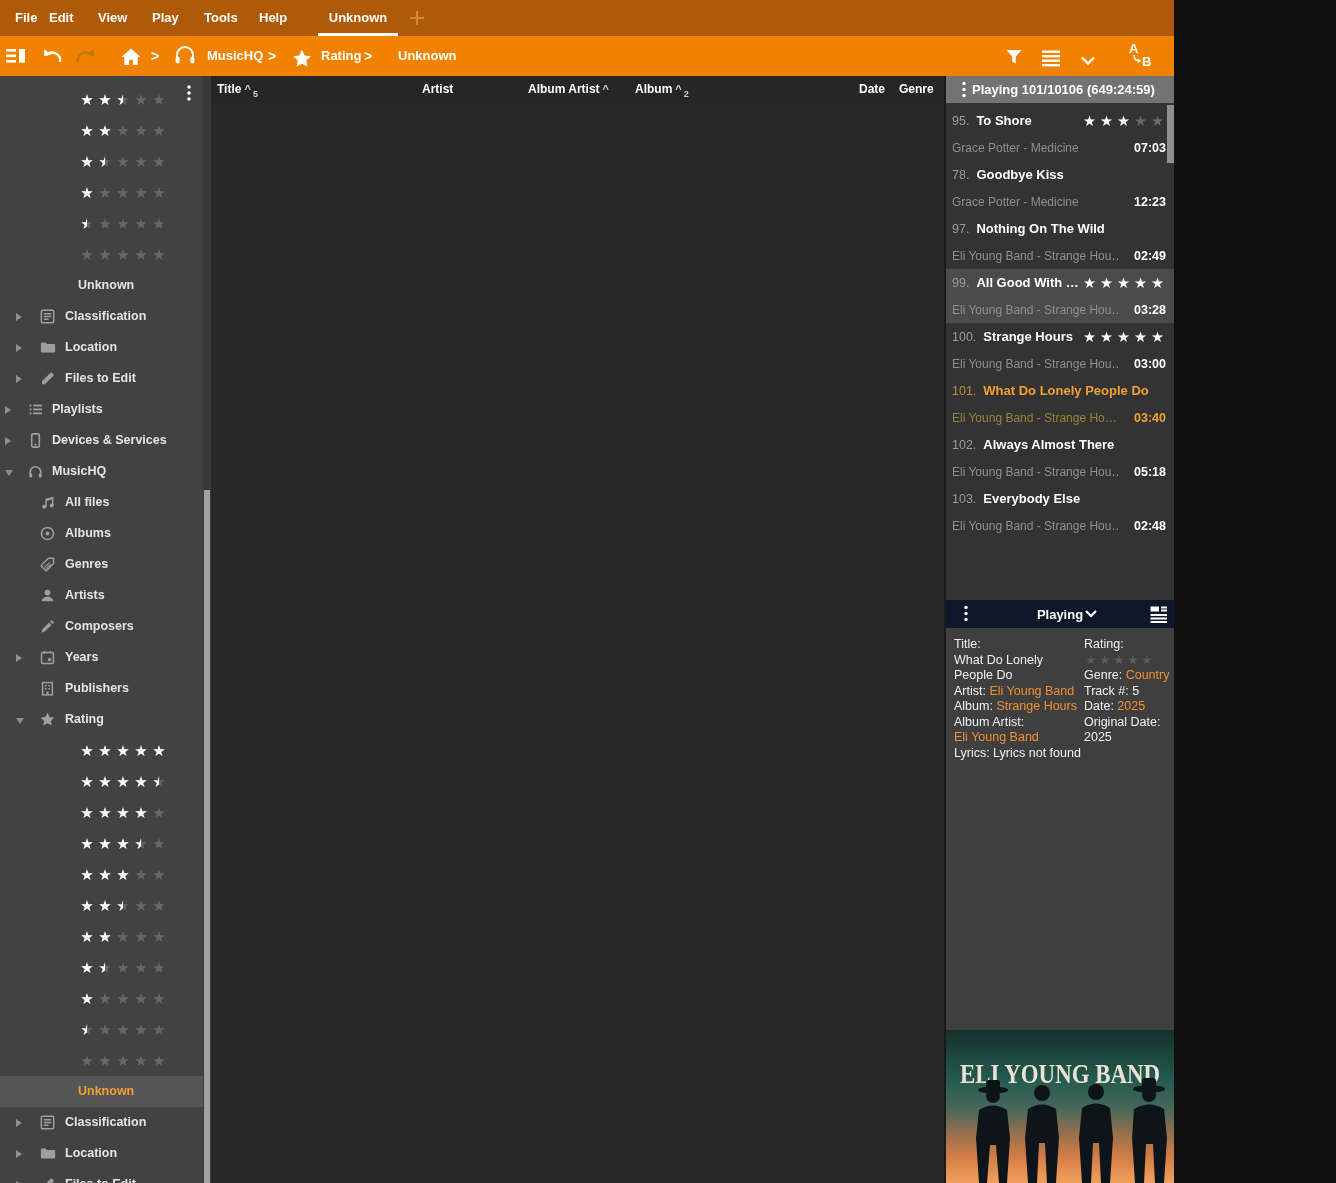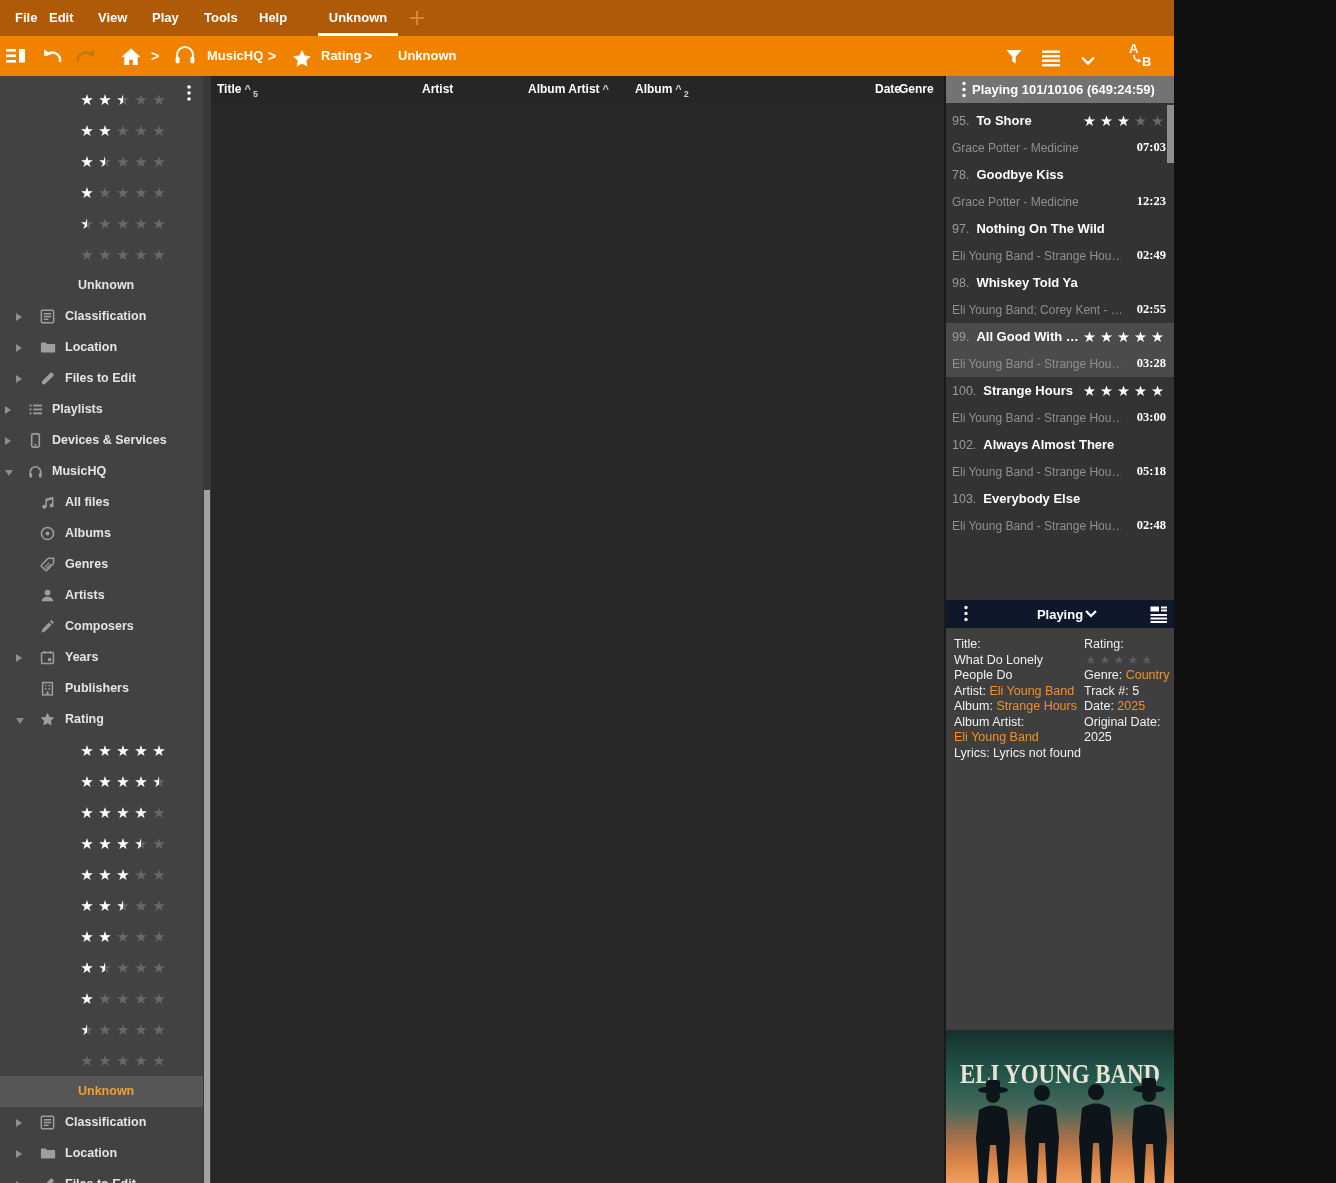--- a/index.html
+++ b/index.html
@@ -57,21 +57,21 @@
   .pl-list{position:relative;height:497px;flex:0 0 497px;background:#333;padding-top:4px;box-sizing:border-box;}
   .track{position:relative;height:54px;padding:0 8px 0 6px;box-sizing:border-box;}
   .track.sel{background:#4b4b4b;}
   .t1,.t2{display:flex;align-items:center;height:27px;}
   .num{color:#9a9a9a;font-size:12.5px;margin-right:7px;white-space:nowrap;}
   .ttl{color:#fff;font-size:13px;font-weight:700;white-space:nowrap;overflow:hidden;flex:0 1 auto;}
   .tstars{margin-left:auto;white-space:nowrap;}
   .tstars span{display:inline-block;width:17px;font-size:14.5px;text-align:center;}
   .tstars .f{color:#fff;}.tstars .e{color:#6a6a6a;}
   .tart{color:#8f8f8f;font-size:12px;white-space:nowrap;overflow:hidden;flex:1 1 auto;}
-  .ttime{color:#fff;font-size:12.5px;font-weight:700;margin-left:16px;font-family:Liberation Serif, serif;}
+  .ttime{color:#fff;font-size:12.5px;font-weight:700;margin-left:16px;}
   .track.playing .num{color:#c08b3a;}
   .track.playing .ttl{color:#f2a032;}
   .track.playing .tart{color:#9d8136;}
   .track.playing .ttime{color:#f2a032;}
   .pl-thumb{position:absolute;right:0;top:2px;width:7px;height:58px;background:#8f8f8f;}
   .pl-sub{position:relative;height:28px;flex:0 0 28px;background:#0f172a;display:flex;align-items:center;}
   .pl-sub-title{position:absolute;left:0;right:0;text-align:center;color:#fff;font-size:13px;font-weight:700;}
   .sub-chev{position:absolute;left:138px;top:9px;}
   .sub-dots{position:absolute;left:14px;top:4px;}
   .sub-layout{position:absolute;right:6px;top:5px;}
@@ -484,21 +484,21 @@
         <div class="side-thumb"></div>
       </div>
     </div>
 
     <div class="main">
       <div class="cols" id="cols">
           <span class="col" style="left: 6px;"><span>Title</span><span class="caret">^</span><span class="ord">5</span></span>
           <span class="col" style="left: 211px;"><span>Artist</span></span>
           <span class="col" style="left: 317px;"><span>Album Artist</span><span class="caret">^</span></span>
           <span class="col" style="left: 424px;"><span>Album</span><span class="caret">^</span><span class="ord">2</span></span>
-          <span class="col" style="left: 664px;"><span>Date</span></span>
+          <span class="col" style="left: 648px;"><span>Date</span></span>
           <span class="col" style="left: 688px;"><span>Genre</span></span>
           <span class="col" style="left: 795px;"><span>Rating</span></span>
         </div>
       <div class="main-body"></div>
     </div>
 
     <div class="right">
       <div class="pl-header">
         <div class="dots" style="position:absolute;left:12px;top:4px">
           <svg width="12" height="19" viewBox="0 0 12 19">
@@ -537,50 +537,50 @@
           <div class="track">
             <div class="t1">
               <span class="num">97.</span>
               <span class="ttl">Nothing On The Wild</span>
             </div>
             <div class="t2">
               <span class="tart">Eli Young Band - Strange Hou…</span>
               <span class="ttime">02:49</span>
             </div>
           </div>
-          <div class="track">
-            <div class="t1">
-              <span class="num">98.</span>
-              <span class="ttl">Whiskey Told Ya</span>
-            </div>
-            <div class="t2">
-              <span class="tart">Eli Young Band; Corey Kent - …</span>
-              <span class="ttime">02:55</span>
-            </div>
-          </div>
           <div class="track sel">
             <div class="t1">
               <span class="num">99.</span>
               <span class="ttl">All Good With …</span>
               <span class="tstars"><span class="f">★</span><span class="f">★</span><span class="f">★</span><span class="f">★</span><span class="f">★</span></span>
             </div>
             <div class="t2">
               <span class="tart">Eli Young Band - Strange Hou…</span>
               <span class="ttime">03:28</span>
             </div>
           </div>
           <div class="track">
             <div class="t1">
               <span class="num">100.</span>
               <span class="ttl">Strange Hours</span>
               <span class="tstars"><span class="f">★</span><span class="f">★</span><span class="f">★</span><span class="f">★</span><span class="f">★</span></span>
             </div>
             <div class="t2">
               <span class="tart">Eli Young Band - Strange Hou…</span>
               <span class="ttime">03:00</span>
+            </div>
+          </div>
+          <div class="track playing">
+            <div class="t1">
+              <span class="num">101.</span>
+              <span class="ttl">What Do Lonely People Do</span>
+            </div>
+            <div class="t2">
+              <span class="tart">Eli Young Band - Strange Ho…</span>
+              <span class="ttime">03:40</span>
             </div>
           </div>
           <div class="track">
             <div class="t1">
               <span class="num">102.</span>
               <span class="ttl">Always Almost There</span>
             </div>
             <div class="t2">
               <span class="tart">Eli Young Band - Strange Hou…</span>
               <span class="ttime">05:18</span>

